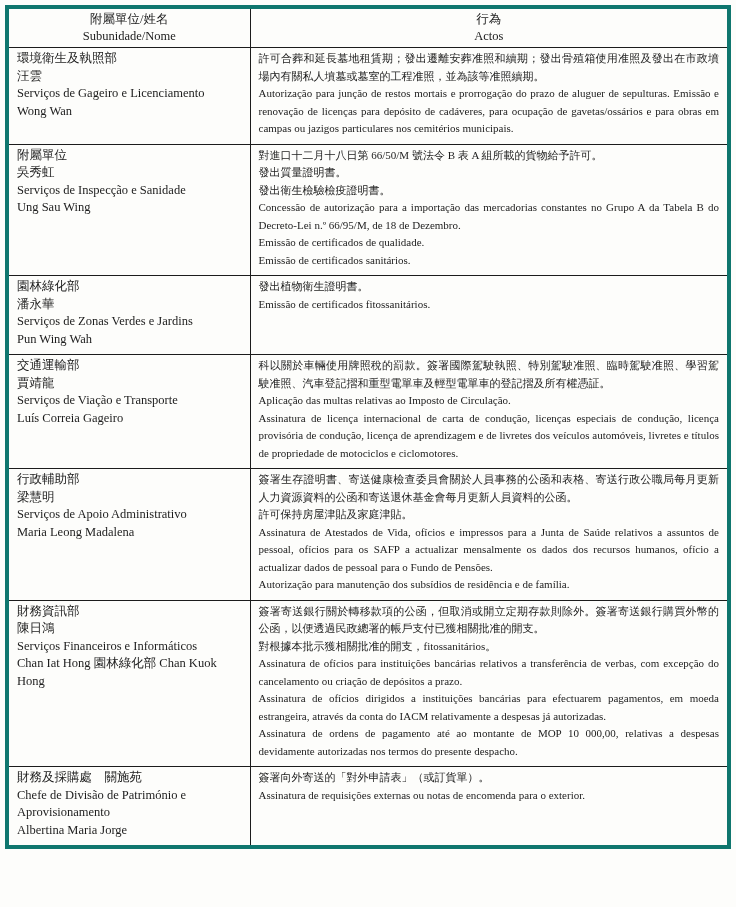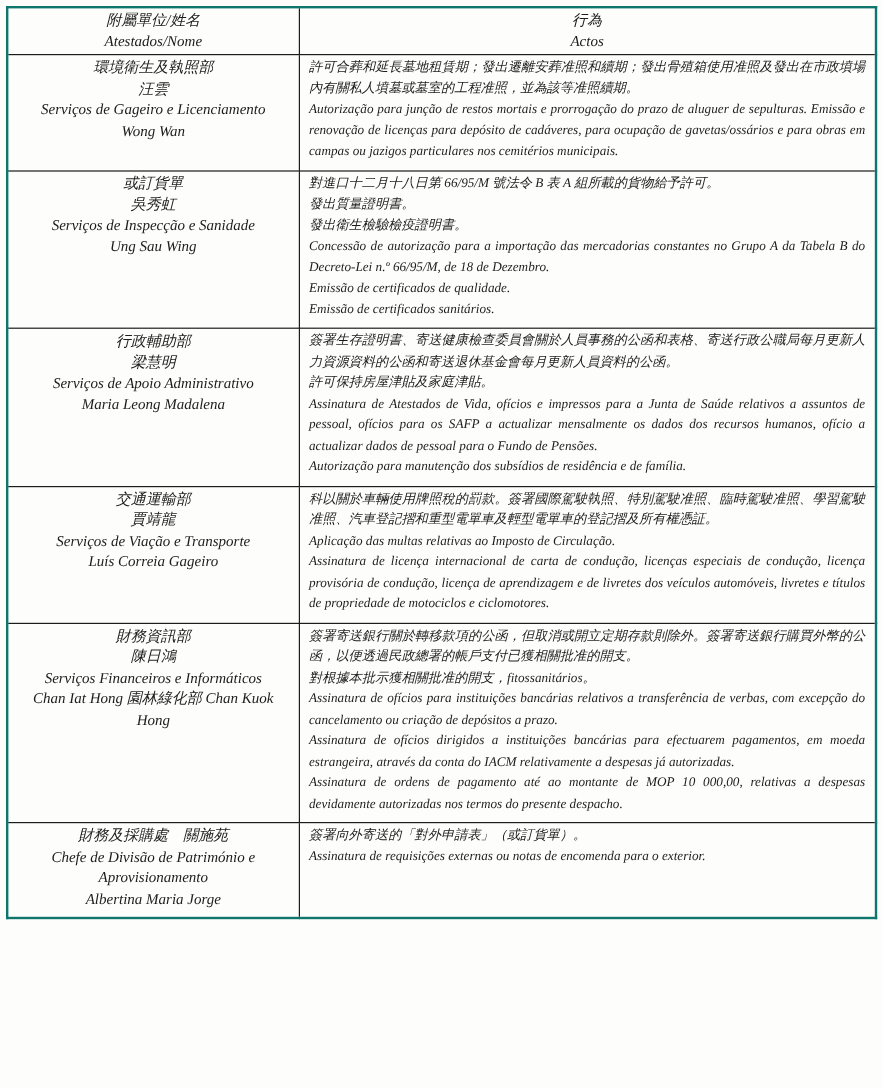--- a/index.html
+++ b/index.html
@@ -10,60 +10,59 @@
     padding: 5px;
     background: #fdfdfb;
     overflow: hidden;
     font-family: "Liberation Serif", "DejaVu Serif", serif;
     color: #1c1c1c;
   }
   table.doc {
     width: 100%;
     border-collapse: collapse;
     table-layout: fixed;
-    border: 2px solid #0f766e;
-    font-style: italic;
+    border: 4px solid #0f766e;
   }
   th, td {
     border: 1px solid #1c1c1c;
     vertical-align: top;
     font-weight: normal;
   }
   thead th {
     text-align: center;
     padding: 2px 4px 3px 4px;
     font-size: 12.5px;
     line-height: 16.5px;
   }
   td { padding: 2px 8px 6px 8px; }
   .unit-line {
     font-size: 12.5px;
     line-height: 17.5px;
-    text-align: center;
+    text-align: left;
   }
   .act-line {
     font-size: 11px;
     line-height: 17.5px;
     text-align: justify;
   }
 </style>
 </head>
 <body>
 
 <div class="page">
   <table class="doc">
     <colgroup>
       <col style="width:243px">
       <col>
     </colgroup>
     <thead>
       <tr>
         <th>
           <div>附屬單位/姓名</div>
-          <div>Atestados/Nome</div>
+          <div>Subunidade/Nome</div>
         </th>
         <th>
           <div>行為</div>
           <div>Actos</div>
         </th>
       </tr>
     </thead>
     <tbody id="rows">
   <tr>
     <td class="unit-cell">
@@ -73,62 +72,74 @@
             <div class="unit-line">Wong Wan</div>
           </td>
     <td class="acts-cell">
             <div class="act-line">許可合葬和延長墓地租賃期；發出遷離安葬准照和續期；發出骨殖箱使用准照及發出在市政墳場內有關私人墳墓或墓室的工程准照，並為該等准照續期。</div>
             <div class="act-line">Autorização para junção de restos mortais e prorrogação do prazo de aluguer de sepulturas. Emissão e renovação de licenças para depósito de cadáveres, para ocupação de gavetas/ossários e para obras em campas ou jazigos particulares nos cemitérios municipais.</div>
           </td>
   </tr>
 
   <tr>
     <td class="unit-cell">
-            <div class="unit-line">或訂貨單</div>
+            <div class="unit-line">附屬單位</div>
             <div class="unit-line">吳秀虹</div>
             <div class="unit-line">Serviços de Inspecção e Sanidade</div>
             <div class="unit-line">Ung Sau Wing</div>
           </td>
     <td class="acts-cell">
-            <div class="act-line">對進口十二月十八日第 66/95/M 號法令 B 表 A 組所載的貨物給予許可。</div>
+            <div class="act-line">對進口十二月十八日第 66/50/M 號法令 B 表 A 組所載的貨物給予許可。</div>
             <div class="act-line">發出質量證明書。</div>
             <div class="act-line">發出衛生檢驗檢疫證明書。</div>
             <div class="act-line">Concessão de autorização para a importação das mercadorias constantes no Grupo A da Tabela B do Decreto-Lei n.º 66/95/M, de 18 de Dezembro.</div>
             <div class="act-line">Emissão de certificados de qualidade.</div>
             <div class="act-line">Emissão de certificados sanitários.</div>
           </td>
   </tr>
 
-
   <tr>
     <td class="unit-cell">
-            <div class="unit-line">行政輔助部</div>
-            <div class="unit-line">梁慧明</div>
-            <div class="unit-line">Serviços de Apoio Administrativo</div>
-            <div class="unit-line">Maria Leong Madalena</div>
+            <div class="unit-line">園林綠化部</div>
+            <div class="unit-line">潘永華</div>
+            <div class="unit-line">Serviços de Zonas Verdes e Jardins</div>
+            <div class="unit-line">Pun Wing Wah</div>
           </td>
     <td class="acts-cell">
-            <div class="act-line">簽署生存證明書、寄送健康檢查委員會關於人員事務的公函和表格、寄送行政公職局每月更新人力資源資料的公函和寄送退休基金會每月更新人員資料的公函。</div>
-            <div class="act-line">許可保持房屋津貼及家庭津貼。</div>
-            <div class="act-line">Assinatura de Atestados de Vida, ofícios e impressos para a Junta de Saúde relativos a assuntos de pessoal, ofícios para os SAFP a actualizar mensalmente os dados dos recursos humanos, ofício a actualizar dados de pessoal para o Fundo de Pensões.</div>
-            <div class="act-line">Autorização para manutenção dos subsídios de residência e de família.</div>
+            <div class="act-line">發出植物衛生證明書。</div>
+            <div class="act-line">Emissão de certificados fitossanitários.</div>
           </td>
   </tr>
 
   <tr>
     <td class="unit-cell">
             <div class="unit-line">交通運輸部</div>
             <div class="unit-line">賈靖龍</div>
             <div class="unit-line">Serviços de Viação e Transporte</div>
             <div class="unit-line">Luís Correia Gageiro</div>
           </td>
     <td class="acts-cell">
             <div class="act-line">科以關於車輛使用牌照稅的罰款。簽署國際駕駛執照、特別駕駛准照、臨時駕駛准照、學習駕駛准照、汽車登記摺和重型電單車及輕型電單車的登記摺及所有權憑証。</div>
             <div class="act-line">Aplicação das multas relativas ao Imposto de Circulação.</div>
             <div class="act-line">Assinatura de licença internacional de carta de condução, licenças especiais de condução, licença provisória de condução, licença de aprendizagem e de livretes dos veículos automóveis, livretes e títulos de propriedade de motociclos e ciclomotores.</div>
+          </td>
+  </tr>
+
+  <tr>
+    <td class="unit-cell">
+            <div class="unit-line">行政輔助部</div>
+            <div class="unit-line">梁慧明</div>
+            <div class="unit-line">Serviços de Apoio Administrativo</div>
+            <div class="unit-line">Maria Leong Madalena</div>
+          </td>
+    <td class="acts-cell">
+            <div class="act-line">簽署生存證明書、寄送健康檢查委員會關於人員事務的公函和表格、寄送行政公職局每月更新人力資源資料的公函和寄送退休基金會每月更新人員資料的公函。</div>
+            <div class="act-line">許可保持房屋津貼及家庭津貼。</div>
+            <div class="act-line">Assinatura de Atestados de Vida, ofícios e impressos para a Junta de Saúde relativos a assuntos de pessoal, ofícios para os SAFP a actualizar mensalmente os dados dos recursos humanos, ofício a actualizar dados de pessoal para o Fundo de Pensões.</div>
+            <div class="act-line">Autorização para manutenção dos subsídios de residência e de família.</div>
           </td>
   </tr>
 
   <tr>
     <td class="unit-cell">
             <div class="unit-line">財務資訊部</div>
             <div class="unit-line">陳日鴻</div>
             <div class="unit-line">Serviços Financeiros e Informáticos</div>
             <div class="unit-line">Chan Iat Hong 園林綠化部 Chan Kuok Hong</div>
           </td>

